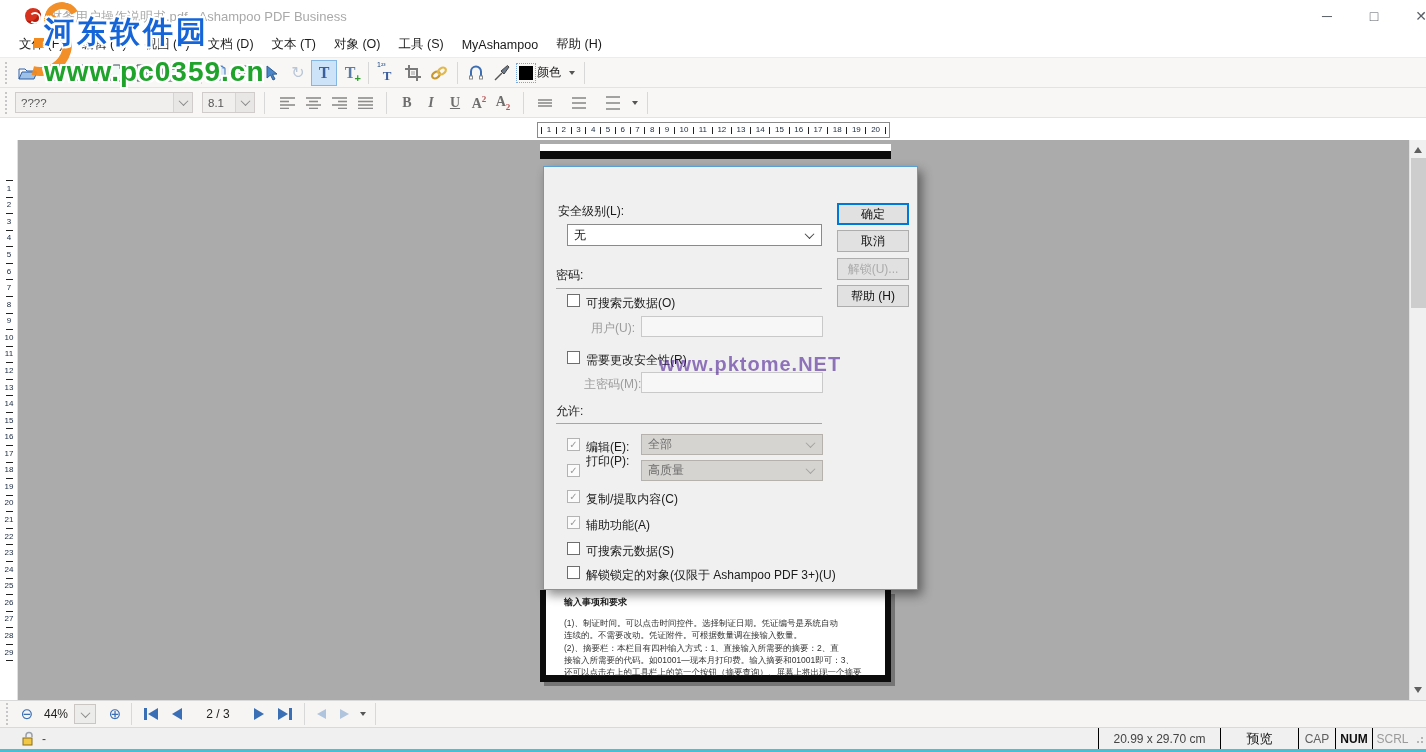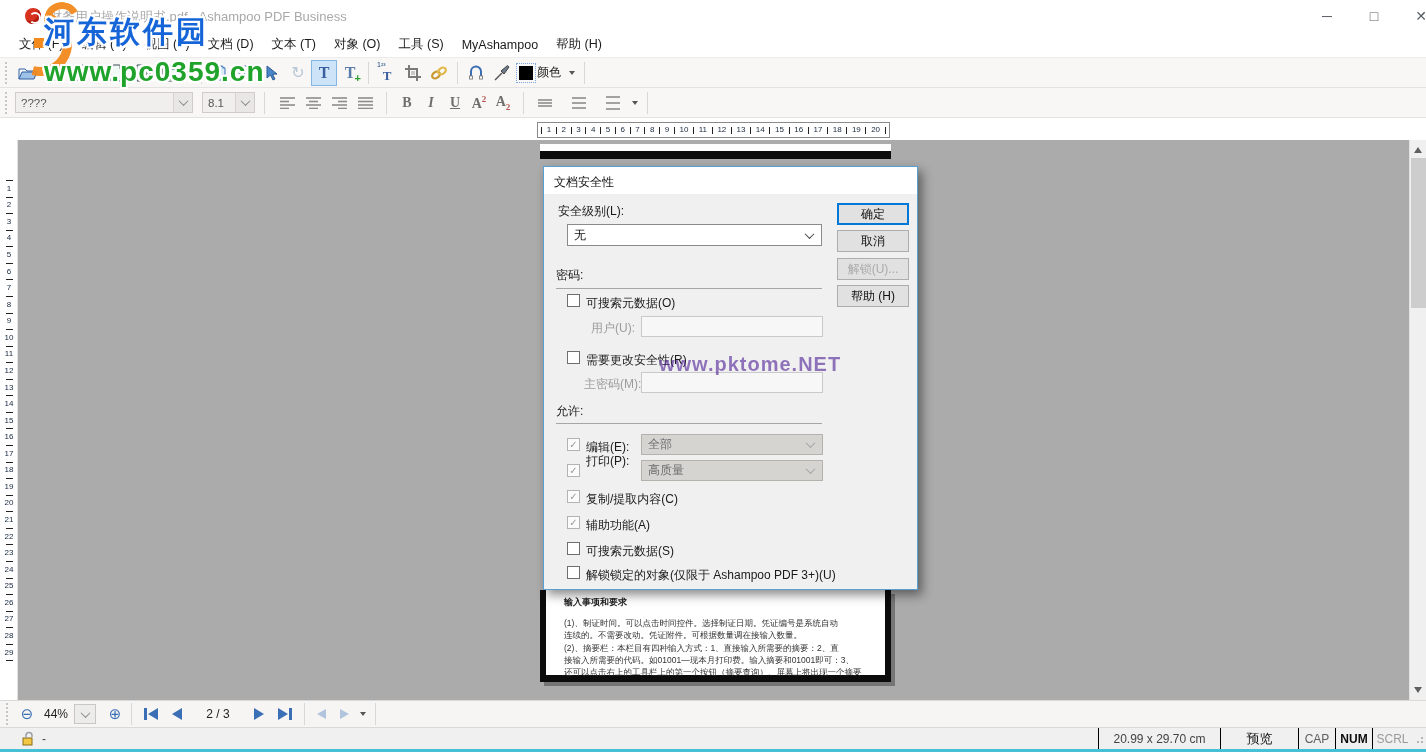--- a/index.html
+++ b/index.html
@@ -476,23 +476,20 @@
     <div id="page-bottom" class="abs">
       <div class="doc-head">输入事项和要求</div>
       <div class="doc-line">(1)、制证时间。可以点击时间控件。选择制证日期。凭证编号是系统自动</div>
       <div class="doc-line">连续的。不需要改动。凭证附件。可根据数量调在接输入数量。</div>
       <div class="doc-line">(2)、摘要栏：本栏目有四种输入方式：1、直接输入所需要的摘要：2、直</div>
       <div class="doc-line">接输入所需要的代码。如01001—现本月打印费。输入摘要和01001即可：3、</div>
       <div class="doc-line">还可以点击右上的工具栏上的第一个按钮（摘要查询）、屏幕上将出现一个摘要</div>
     </div>
 
     <div id="dialog" class="abs">
-      <div id="dlg-titlebar" class="abs">
-        <div id="dlg-title" class="abs">文档安全性</div>
-      </div>
 
       <div class="dlabel abs" style="left:14px;top:36px">安全级别(L):</div>
       <div class="dcombo abs" style="left:23px;top:57px;width:255px">
         <span class="val">无</span>
         <span class="chev"></span>
       </div>
 
       <div class="dbtn focus abs" style="left:293px;top:36px">确定</div>
       <div class="dbtn abs" style="left:293px;top:63px">取消</div>
       <div class="dbtn dis abs" style="left:293px;top:91px">解锁(U)...</div>

